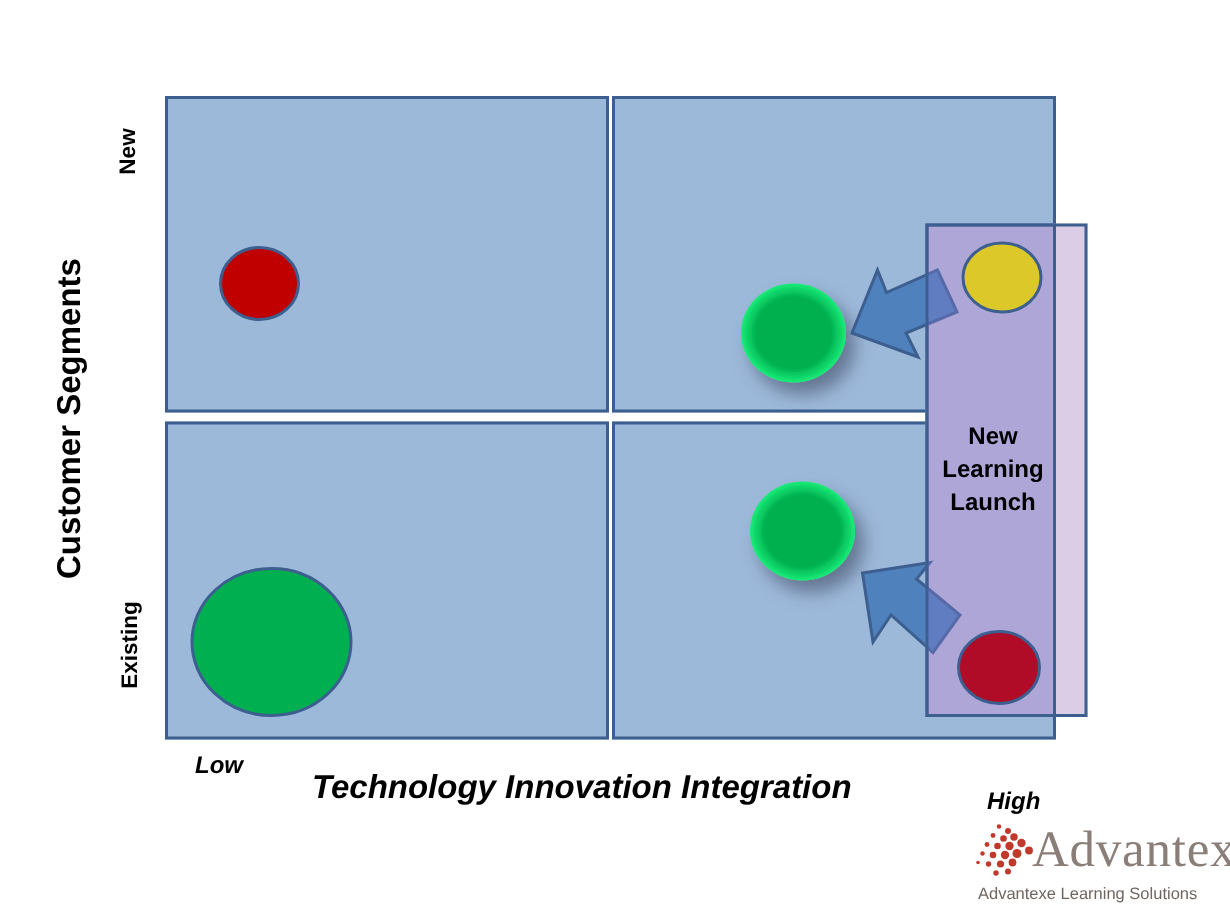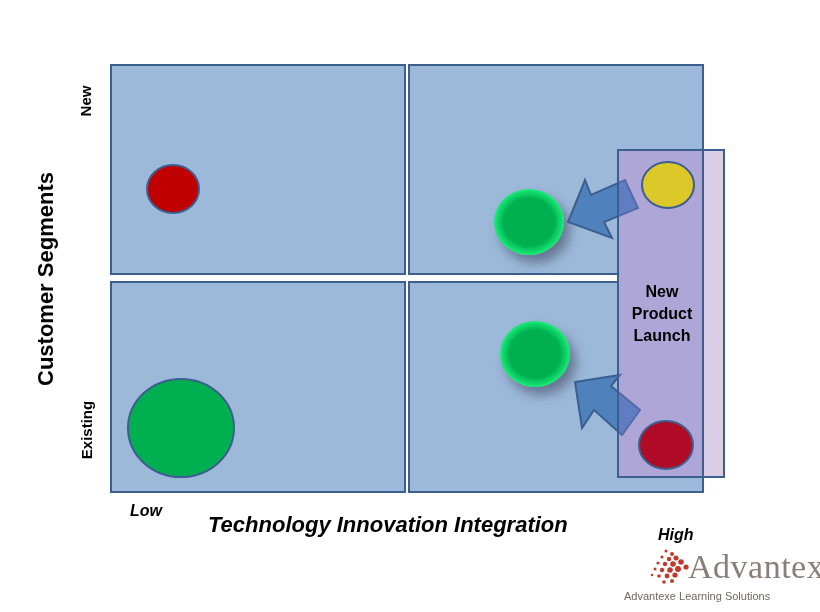--- a/index.html
+++ b/index.html
@@ -5,21 +5,21 @@
   html,body{margin:0;padding:0;background:#ffffff;}
   body{width:820px;height:612px;position:relative;overflow:hidden;font-family:"Liberation Sans",sans-serif;}
   .quad{position:absolute;background:#9db9da;border:2px solid #3c5f8f;box-sizing:border-box;}
   .overlay-pink{position:absolute;left:617px;top:149px;width:108px;height:329px;background:#dccde6;border:2px solid #3c5f8f;box-sizing:border-box;}
   .overlay-purple{position:absolute;left:617px;top:149px;width:87px;height:329px;background:rgba(120,120,200,0.45);border:2px solid #3c5f8f;box-sizing:border-box;}
   .label{position:absolute;font-family:"Liberation Sans",sans-serif;font-weight:bold;color:#000;white-space:nowrap;font-style:italic;}
   .vlabel{position:absolute;font-family:"Liberation Sans",sans-serif;font-weight:bold;color:#000;transform:rotate(-90deg);transform-origin:center center;white-space:nowrap;text-align:center;}
   .overlay-text{position:absolute;left:620px;top:281px;width:84px;text-align:center;font-weight:bold;font-size:16px;line-height:22px;color:#000;}
   svg.shapes{position:absolute;left:0;top:0;}
   .logo-name{position:absolute;left:688px;top:548px;font-family:"Liberation Serif",serif;font-size:34px;color:#8a7f78;letter-spacing:0.5px;}
-  .logo-sub{position:absolute;left:624px;top:590px;font-size:11px;color:#6f6660;}
+  .logo-sub{position:absolute;left:652px;top:590px;font-size:11px;color:#6f6660;}
 </style>
 </head>
 <body>
 
 <div class="quad" style="left:110px;top:64px;width:296px;height:211px;"></div>
 <div class="quad" style="left:408px;top:64px;width:296px;height:211px;"></div>
 <div class="quad" style="left:110px;top:281px;width:296px;height:212px;"></div>
 <div class="quad" style="left:408px;top:281px;width:296px;height:212px;"></div>
 
 <div class="overlay-pink"></div>
@@ -51,21 +51,21 @@
 
 <div class="overlay-purple"></div>
 
 <svg class="shapes" width="820" height="612" viewBox="0 0 820 612">
   <ellipse cx="668" cy="185" rx="26" ry="23" fill="#dcc828" stroke="#3c5f8f" stroke-width="2"></ellipse>
   <ellipse cx="666" cy="445" rx="27" ry="24" fill="#b00c28" stroke="#3c5f8f" stroke-width="2"></ellipse>
 </svg>
 
 <div class="overlay-text">
   <div>New</div>
-  <div>Product</div>
+  <div>Learning</div>
   <div>Launch</div>
 </div>
 
 <div class="vlabel" style="left:-44px;top:283px;width:180px;height:26px;font-size:22px;line-height:26px;">Customer Segments</div>
 <div class="vlabel" style="left:66px;top:91px;width:40px;height:20px;font-size:15px;line-height:20px;">New</div>
 <div class="vlabel" style="left:55px;top:420px;width:64px;height:20px;font-size:15px;line-height:20px;">Existing</div>
 
 <div class="label" style="left:130px;top:502px;font-size:16px;">Low</div>
 <div class="label" style="left:658px;top:526px;font-size:16px;">High</div>
 <div class="label" style="left:208px;top:512px;font-size:22px;">Technology Innovation Integration</div>

